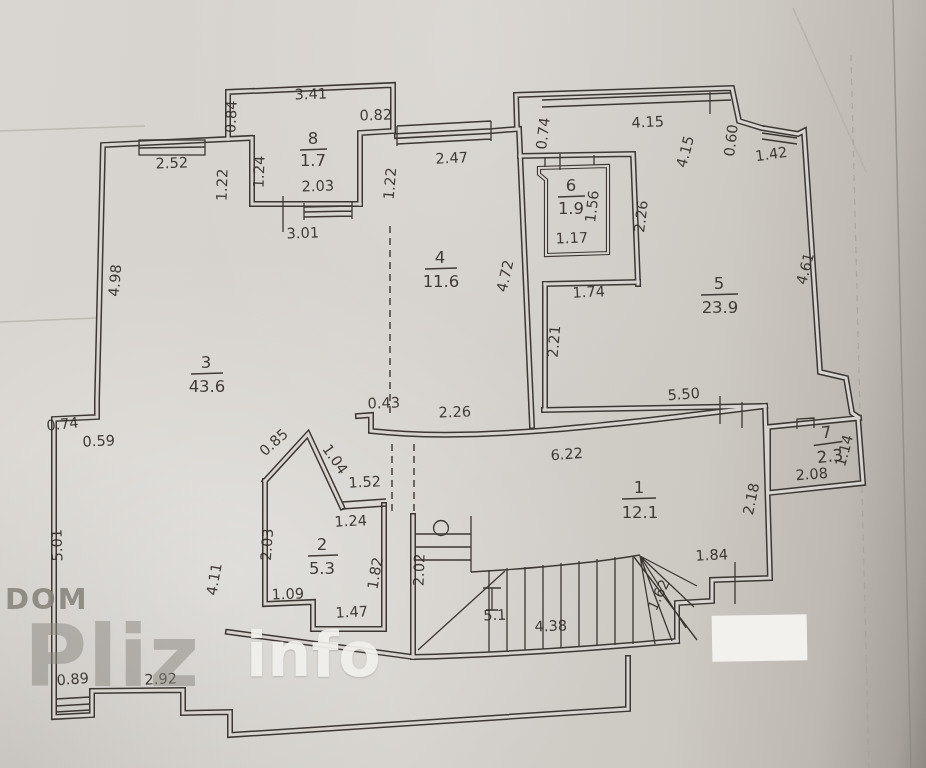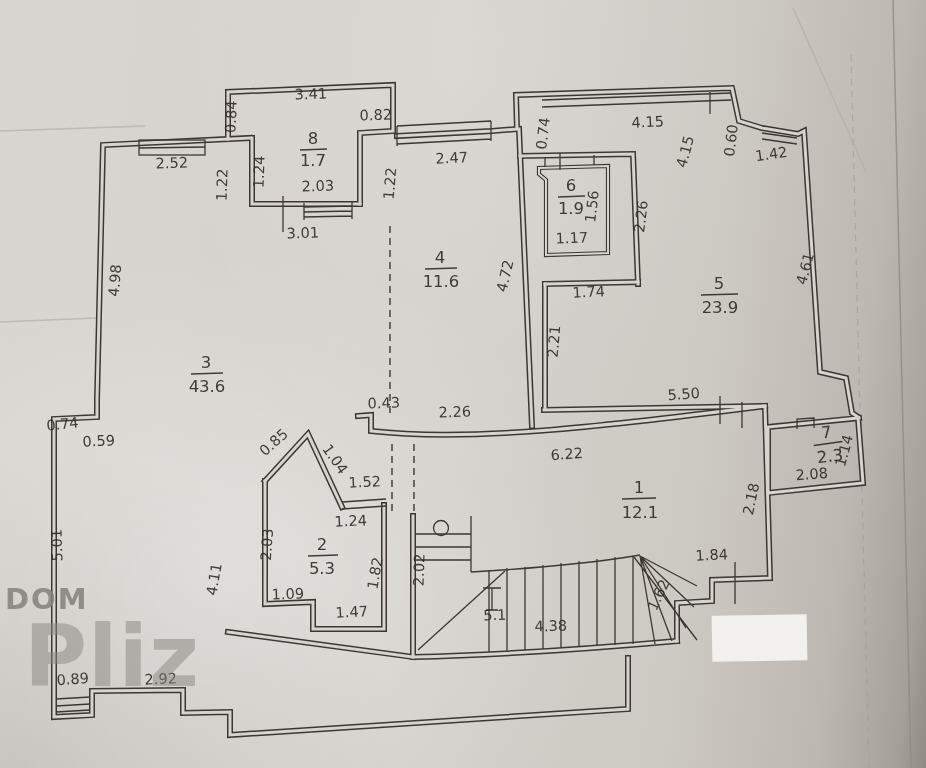--- a/index.html
+++ b/index.html
@@ -232,13 +232,14 @@
       <path class="frac" d="M814,444 L843,443"></path>
       <text x="829" y="462">2.3</text>
     </g>
   </g>
 </svg>
 
 <div class="patch"></div>
 
 <div class="wm-dom">DOM</div>
 <div class="wm-pliz">Pliz</div>
+<div class="wm-info">info</div>
 </div>
 
 </body></html>

